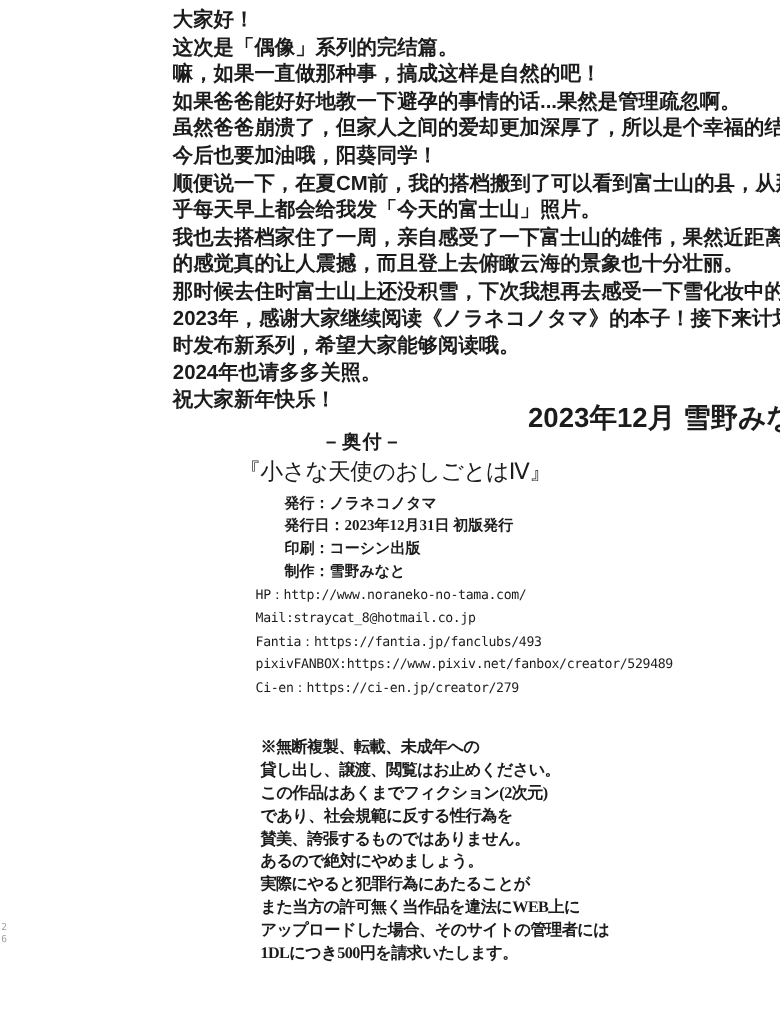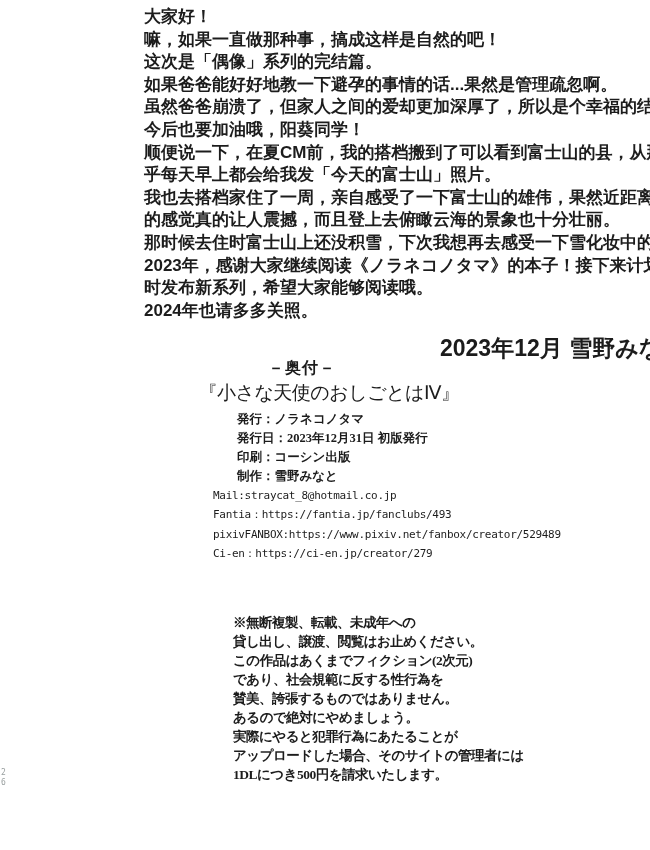--- a/index.html
+++ b/index.html
@@ -84,82 +84,85 @@
   .disclaimer {
     position: absolute;
     left: 217px;
     top: 613px;
     font-family: "Liberation Serif", serif;
     font-weight: 700;
     font-size: 13.5px;
     line-height: 19px;
     letter-spacing: -0.5px;
   }
-  .disc-line { white-space: nowrap; margin-left: 16px; }
+  .disc-line { white-space: nowrap; }
   .page-number {
     position: absolute;
     left: 1px;
     top: 768px;
     width: 7px;
     font-family: "DejaVu Sans Mono", monospace;
     font-size: 8px;
     line-height: 9.5px;
     color: #9aa0a0;
     word-break: break-all;
   }
 </style>
 </head>
 <body>
 
 <div class="page">
 
   <div class="afterword">
       <div class="aw-line">大家好！</div>
+      <div class="aw-line">这次是「偶像」系列的完结篇。</div>
       <div class="aw-line">嘛，如果一直做那种事，搞成这样是自然的吧！</div>
-      <div class="aw-line">这次是「偶像」系列的完结篇。</div>
       <div class="aw-line">如果爸爸能好好地教一下避孕的事情的话...果然是管理疏忽啊。</div>
       <div class="aw-line">虽然爸爸崩溃了，但家人之间的爱却更加深厚了，所以是个幸福的结局呢！</div>
       <div class="aw-line">今后也要加油哦，阳葵同学！</div>
       <div class="aw-line">顺便说一下，在夏CM前，我的搭档搬到了可以看到富士山的县，从那以后几</div>
       <div class="aw-line">乎每天早上都会给我发「今天的富士山」照片。</div>
       <div class="aw-line">我也去搭档家住了一周，亲自感受了一下富士山的雄伟，果然近距离看，大小</div>
       <div class="aw-line">的感觉真的让人震撼，而且登上去俯瞰云海的景象也十分壮丽。</div>
       <div class="aw-line">那时候去住时富士山上还没积雪，下次我想再去感受一下雪化妆中的富士山。</div>
       <div class="aw-line">2023年，感谢大家继续阅读《ノラネコノタマ》的本子！接下来计划在假期</div>
       <div class="aw-line">时发布新系列，希望大家能够阅读哦。</div>
       <div class="aw-line">2024年也请多多关照。</div>
+      <div class="aw-line">祝大家新年快乐！</div>
     </div>
 
   <div class="signature">2023年12月 雪野みなと</div>
 
   <div class="okuzuke-header">－奥付－</div>
 
   <div class="book-title">『小さな天使のおしごとはⅣ』</div>
 
   <div class="publish">
       <div class="pub-line">発行：ノラネコノタマ</div>
       <div class="pub-line">発行日：2023年12月31日 初版発行</div>
       <div class="pub-line">印刷：コーシン出版</div>
       <div class="pub-line">制作：雪野みなと</div>
     </div>
 
   <div class="contacts">
+      <div class="contact-line">HP：http://www.noraneko-no-tama.com/</div>
       <div class="contact-line">Mail:straycat_8@hotmail.co.jp</div>
       <div class="contact-line">Fantia：https://fantia.jp/fanclubs/493</div>
       <div class="contact-line">pixivFANBOX:https://www.pixiv.net/fanbox/creator/529489</div>
       <div class="contact-line">Ci-en：https://ci-en.jp/creator/279</div>
     </div>
 
   <div class="disclaimer">
       <div class="disc-line">※無断複製、転載、未成年への</div>
       <div class="disc-line">貸し出し、譲渡、閲覧はお止めください。</div>
       <div class="disc-line">この作品はあくまでフィクション(2次元)</div>
       <div class="disc-line">であり、社会規範に反する性行為を</div>
       <div class="disc-line">賛美、誇張するものではありません。</div>
       <div class="disc-line">あるので絶対にやめましょう。</div>
       <div class="disc-line">実際にやると犯罪行為にあたることが</div>
+      <div class="disc-line">また当方の許可無く当作品を違法にWEB上に</div>
       <div class="disc-line">アップロードした場合、そのサイトの管理者には</div>
       <div class="disc-line">1DLにつき500円を請求いたします。</div>
     </div>
 
   <div class="page-number">26</div>
 
 </div>
 
 </body></html>

